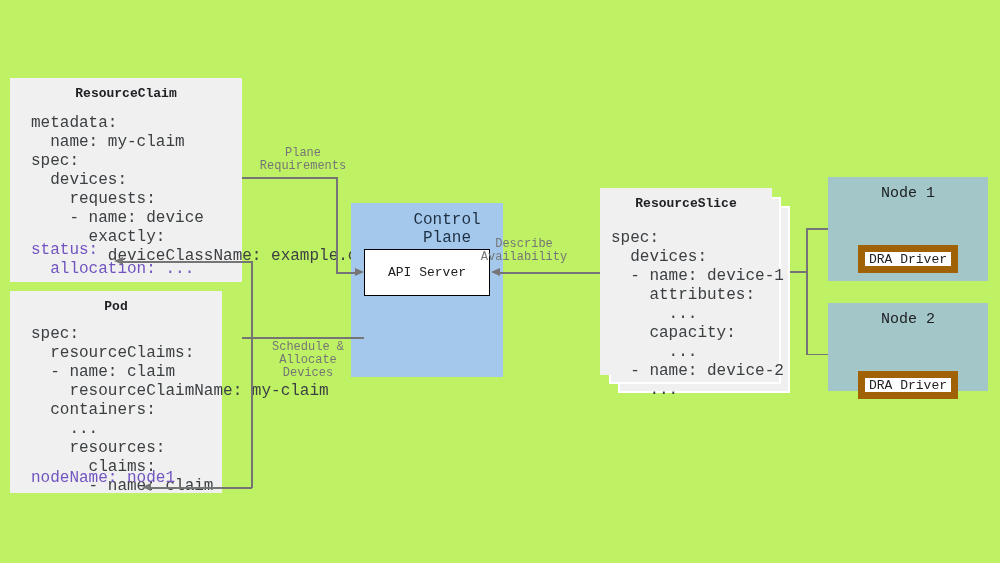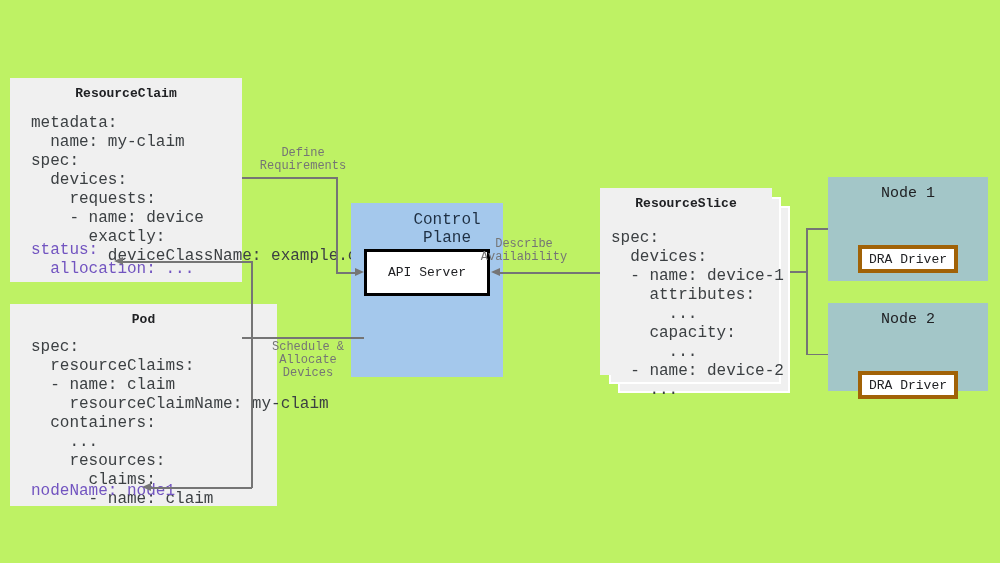--- a/index.html
+++ b/index.html
@@ -14,22 +14,22 @@
   .code{position:absolute;font-size:16px;line-height:19px;color:#3C4043;white-space:pre;}
   .purple{color:#7254C0;}
   
   .sheet{position:absolute;background:#F0F0F0;border:2px solid #ffffff;box-sizing:border-box;}
   
   .cp{position:absolute;background:#A4C8EC;}
   .cp-title{position:absolute;left:0;right:0;top:8px;text-align:center;
             font-size:16px;font-weight:500;color:#1F3044;padding-left:40px;}
   .wbox{position:absolute;background:#ffffff;display:flex;align-items:center;
         justify-content:center;font-size:13px;color:#202124;box-sizing:border-box;}
-  .wbox.blue{border:3px solid #000000;}
-  .wbox.teal{border:4px solid #a16207;}
+  .wbox.blue{border:1px solid #000000;}
+  .wbox.teal{border:7px solid #a16207;}
   
   .node{position:absolute;background:#A3C6C8;}
   .node-title{position:absolute;left:0;right:0;top:8px;text-align:center;
               font-size:15px;color:#202124;}
   
   .hline{position:absolute;height:1.5px;background:#757575;}
   .vline{position:absolute;width:1.5px;background:#757575;}
   .arr-r{position:absolute;width:0;height:0;
          border-top:4.5px solid transparent;border-bottom:4.5px solid transparent;
          border-left:9px solid #757575;}
@@ -52,21 +52,21 @@
 spec:
   devices:
     requests:
     - name: device
       exactly:
         deviceClassName: example.com</div>
     <div class="code purple" style="left:21px;top:163px">status:
   allocation: ...</div>
   </div>
 
-  <div class="gbox" style="left:10px;top:304px;width:267px;height:202px">
+  <div class="gbox" style="left:10px;top:291px;width:212px;height:202px">
     <div class="gtitle">Pod</div>
     <div class="code" style="left:21px;top:34px">spec:
   resourceClaims:
   - name: claim
     resourceClaimName: my-claim
   containers:
     ...
     resources:
       claims:
       - name: claim</div>
@@ -117,21 +117,21 @@
   <div class="hline" style="left:123px;top:261px;width:129px"></div>
   <div class="arr-l" style="left:114px;top:257px"></div>
   <div class="hline" style="left:151px;top:487px;width:101px"></div>
   <div class="arr-l" style="left:142px;top:483px"></div>
 
   <div class="hline" style="left:790px;top:271px;width:17px"></div>
   <div class="vline" style="left:806px;top:228px;height:127px"></div>
   <div class="hline" style="left:806px;top:228px;width:22px"></div>
   <div class="hline" style="left:806px;top:353.5px;width:22px"></div>
 
-  <div class="lbl" style="left:248px;top:147px;width:110px">Define
+  <div class="lbl" style="left:248px;top:147px;width:110px">Plane
 Requirements</div>
   <div class="lbl" style="left:469px;top:238px;width:110px">Describe
 Availability</div>
   <div class="lbl" style="left:253px;top:341px;width:110px">Schedule &amp;
 Allocate
 Devices</div>
 
 </div>
 
 </body></html>

